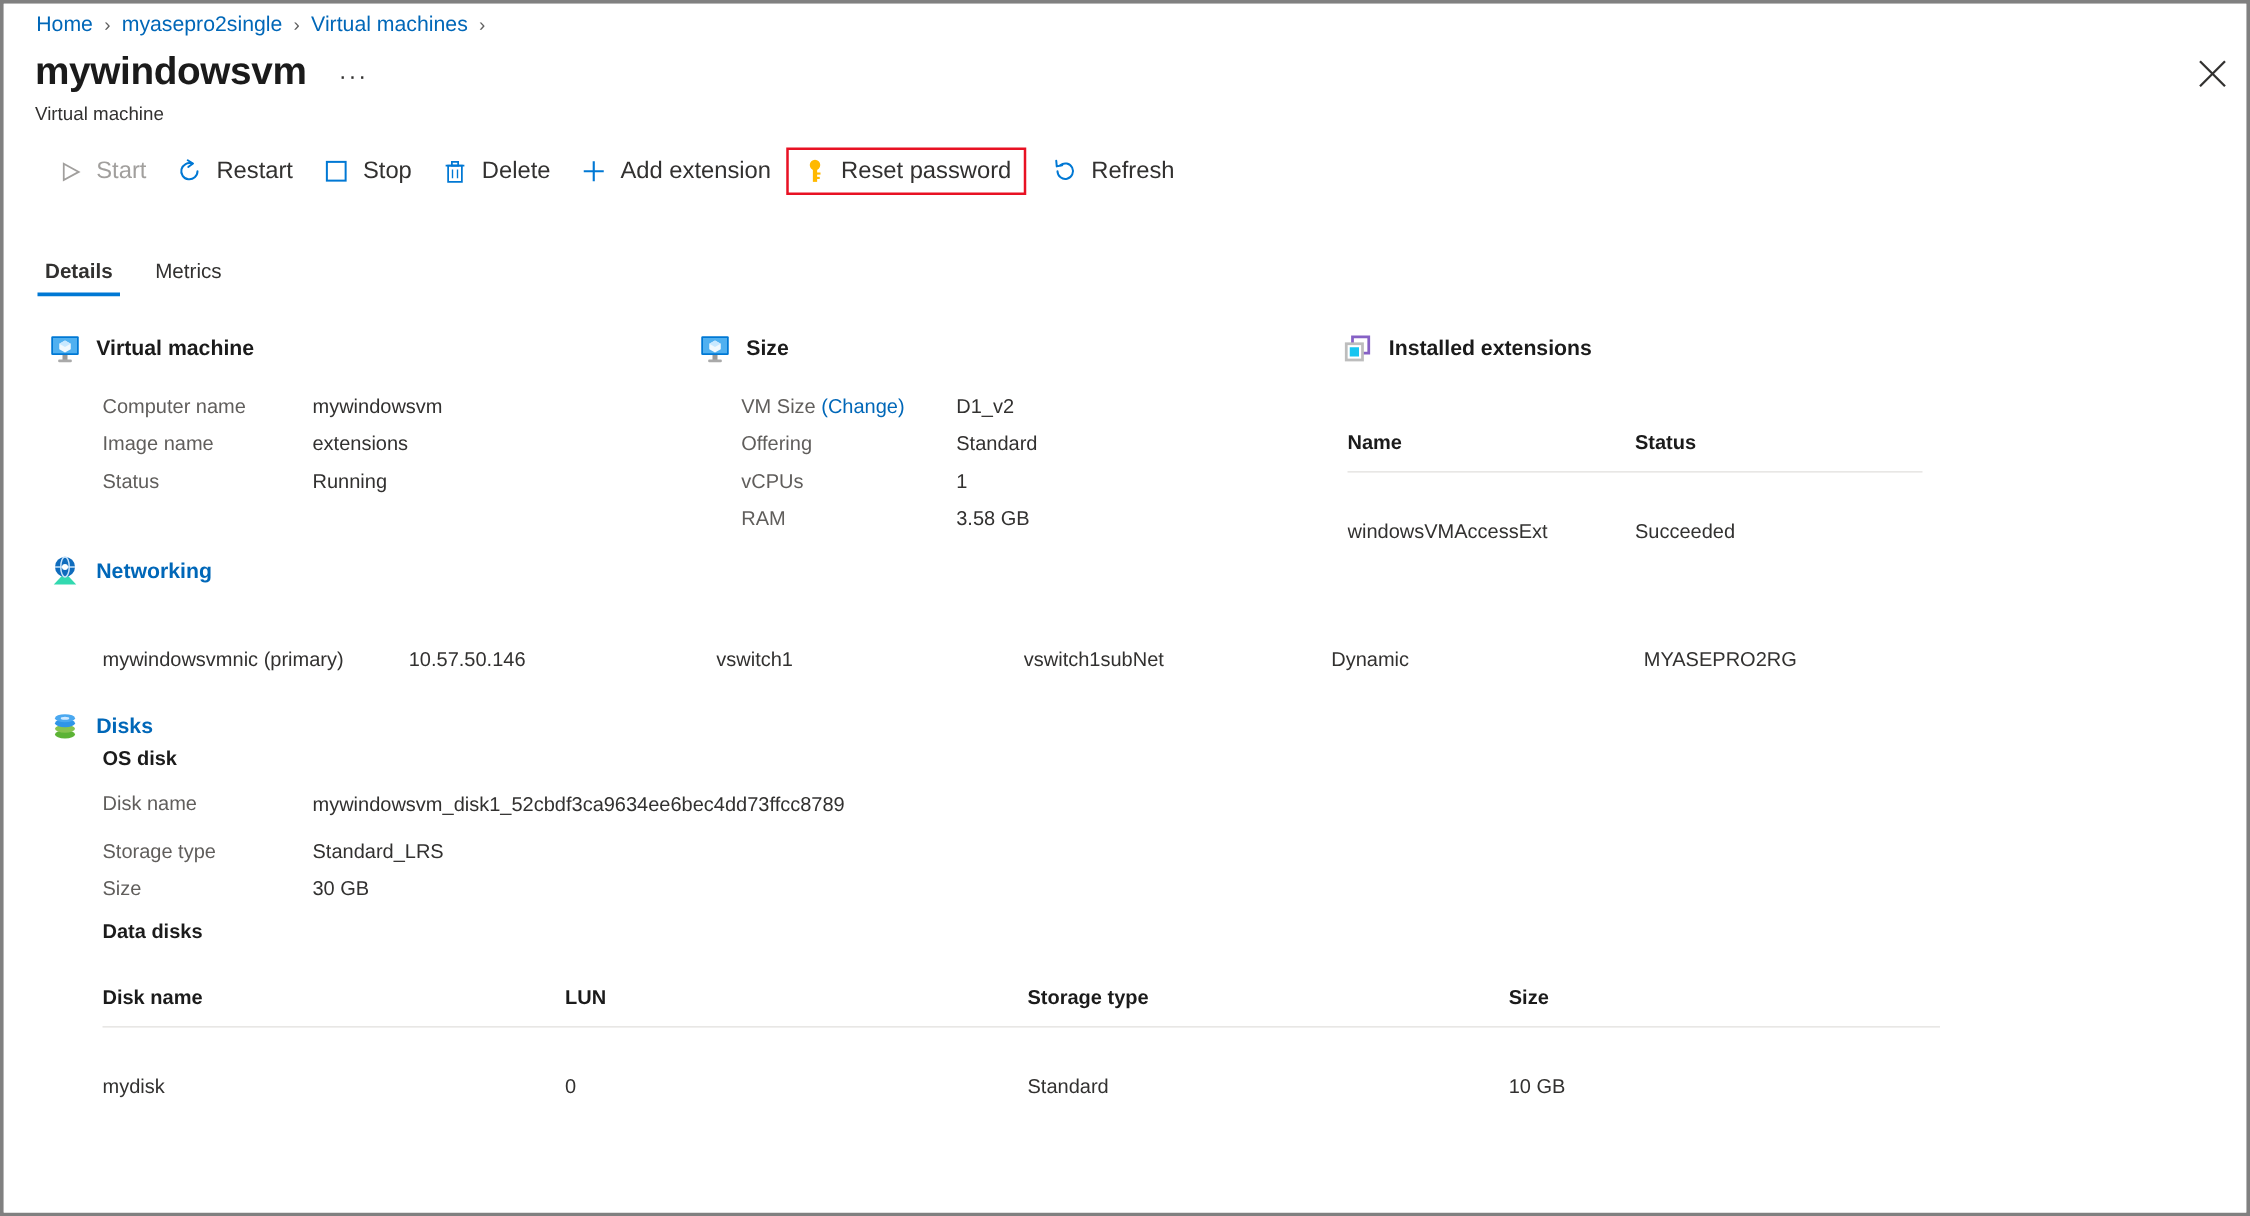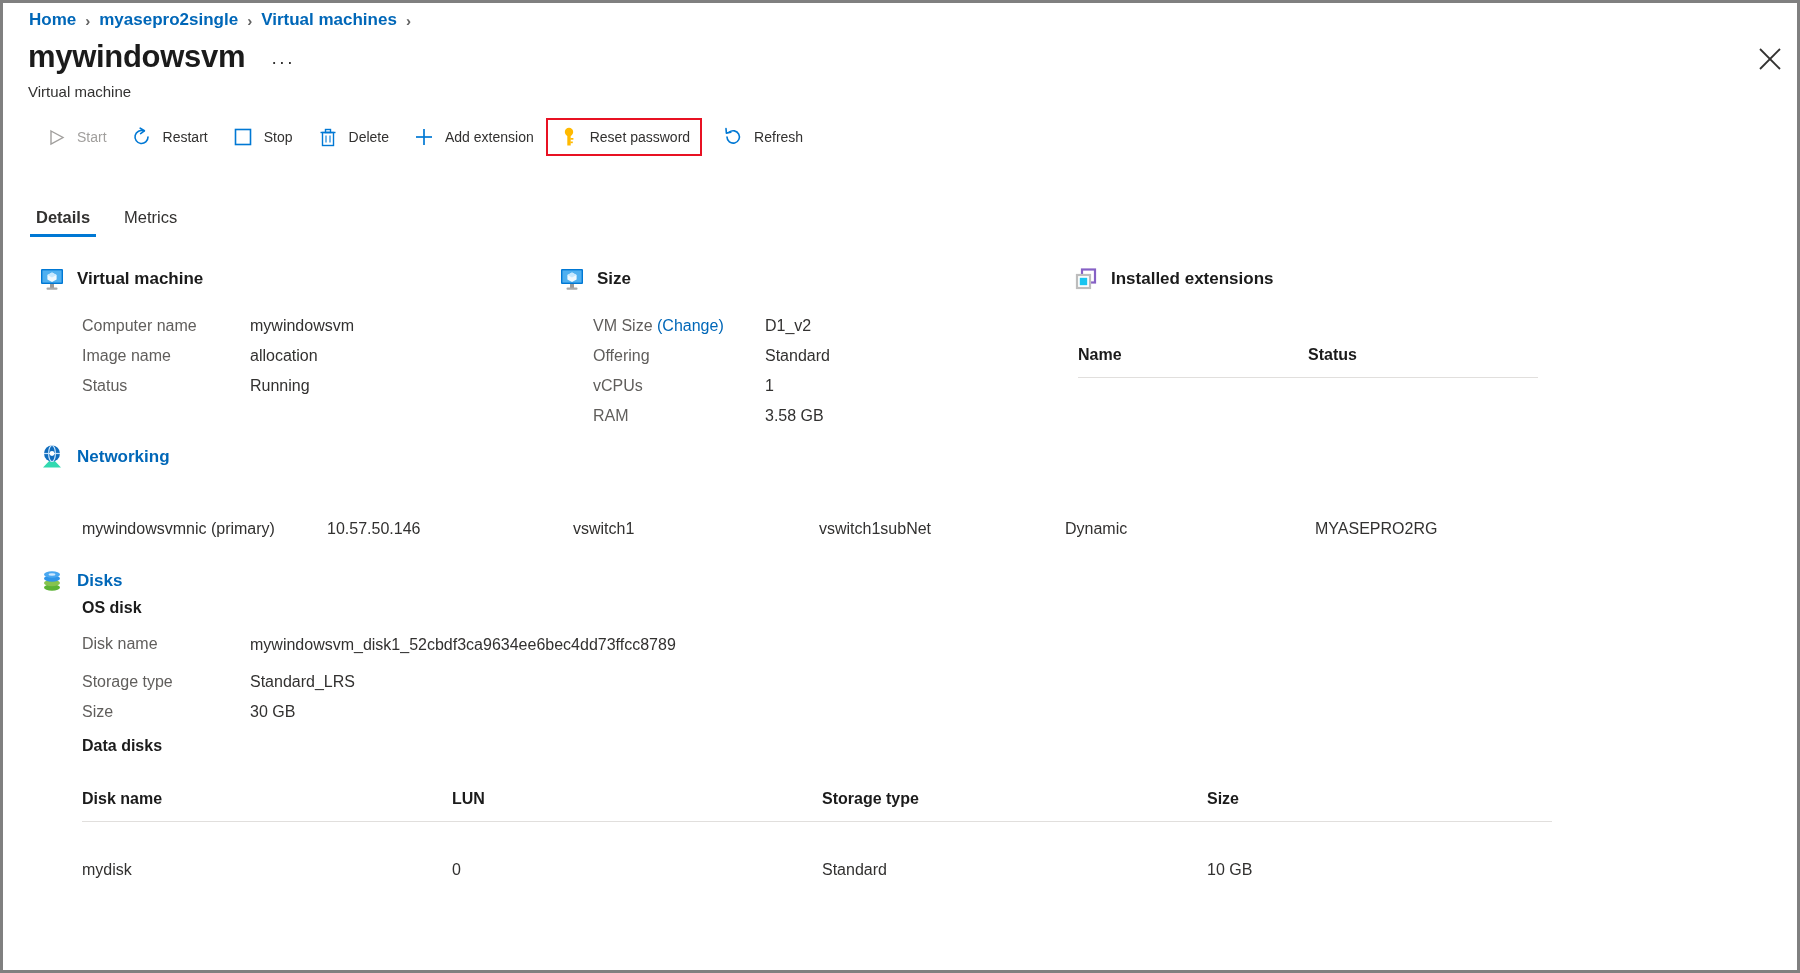--- a/index.html
+++ b/index.html
@@ -22,21 +22,20 @@
     overflow: hidden;
   }
 
   
   .breadcrumb {
     position: absolute;
     left: 26px; top: 4px;
     display: flex; align-items: center;
     font-size: 17px;
     height: 26px;
-    font-weight: bold;
   }
   .bc-link { color: #0067b8; cursor: pointer; white-space: nowrap; }
   .bc-sep { color: #616161; margin: 0 9px; font-size: 15px; }
 
   
   .page-title {
     position: absolute;
     left: 25px; top: 36px;
     font-size: 31px;
     font-weight: 600;
@@ -71,21 +70,21 @@
     left: 30px; top: 115px;
     height: 38px;
     display: flex;
     align-items: center;
   }
   .tb-item {
     display: flex;
     align-items: center;
     height: 38px;
     padding: 0 12px;
-    font-size: 14px;
+    font-size: 19px;
     color: #323130;
     cursor: pointer;
     white-space: nowrap;
   }
   .tb-item .tb-icon {
     width: 22px; height: 22px;
     margin-right: 10px;
     display: flex; align-items: center; justify-content: center;
     flex: none;
   }
@@ -309,21 +308,21 @@
     <span class="sh-text">Virtual machine</span>
   </div>
 
   <div class="kv-list" style="left:79px; top:308px;">
     <div class="kv-row">
       <span class="kv-key" style="width:168px">Computer name</span>
       <span class="kv-val">mywindowsvm</span>
     </div>
     <div class="kv-row">
       <span class="kv-key" style="width:168px">Image name</span>
-      <span class="kv-val">allocation</span>
+      <span class="kv-val">extensions</span>
     </div>
     <div class="kv-row">
       <span class="kv-key" style="width:168px">Status</span>
       <span class="kv-val">Running</span>
     </div>
   </div>
 
   <div class="section-head" style="left:556px; top:263px;">
     <span class="sh-icon">
       <svg width="26" height="26" viewBox="0 0 26 26">
@@ -366,20 +365,24 @@
       </svg>
     </span>
     <span class="sh-text">Installed extensions</span>
   </div>
 
   <div class="tbl" style="left:1075px; top:322px; width:460px;">
     <div class="tbl-head">
       <span class="tbl-cell" style="width:230px">Name</span>
       <span class="tbl-cell" style="width:200px">Status</span>
     </div>
+    <div class="tbl-row">
+      <span class="tbl-cell" style="width:230px">windowsVMAccessExt</span>
+      <span class="tbl-cell" style="width:200px">Succeeded</span>
+    </div>
   </div>
 
   <div class="section-head" style="left:36px; top:441px;">
     <span class="sh-icon">
       <svg width="26" height="26" viewBox="0 0 26 26">
         <polygon points="13,14 4,23.5 22,23.5" fill="#32d9b0"></polygon>
         <circle cx="13" cy="9.5" r="8" fill="#0f6cbd"></circle>
         <ellipse cx="13" cy="9.5" rx="3.4" ry="8" fill="none" stroke="#c9e3fa" stroke-width="1.2"></ellipse>
         <line x1="5" y1="9.5" x2="21" y2="9.5" stroke="#c9e3fa" stroke-width="1.2"></line>
         <circle cx="13" cy="9.5" r="2.4" fill="#ffffff"></circle>

